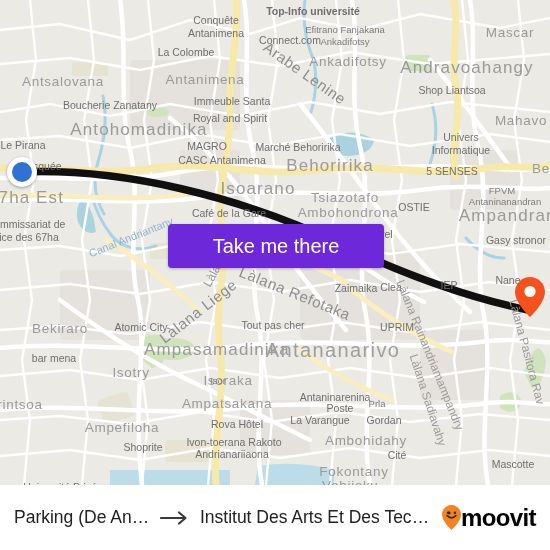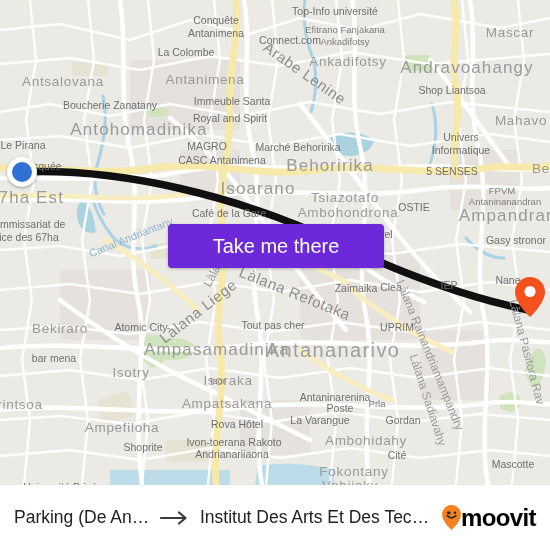--- a/index.html
+++ b/index.html
@@ -274,21 +274,21 @@
         <path class="yl2" d="M226 234 C268 246 306 262 346 282"></path>
         <path class="yl2" d="M300 350 C330 372 360 388 392 400"></path>
         <path class="yl2" d="M352 290 C382 314 416 336 452 352"></path>
         <path class="yl2" d="M106 240 C140 260 170 284 198 310"></path>
       </g>
 
       <path d="M22 172 C120 168 240 196 340 244 C420 282 480 300 528 310" fill="none" stroke="#101010" stroke-width="7.5" stroke-linecap="round"></path>
     </svg>
 
     <div id="map-labels">
-        <div class="lbl poi" style="left: 335px; top: 11px;">Top-Info université</div>
+        <div class="lbl poi" style="left: 313px; top: 11px; font-weight: bold;">Top-Info université</div>
         <div class="lbl poi" style="left: 216px; top: 20px;">Conquête</div>
         <div class="lbl poi" style="left: 216px; top: 33px;">Antanimena</div>
         <div class="lbl poi" style="left: 290px; top: 40px;">Connect.com</div>
         <div class="lbl tiny" style="left: 345px; top: 29px;">Efitrano Fanjakana</div>
         <div class="lbl tiny" style="left: 345px; top: 41px;">Ankadifotsy</div>
         <div class="lbl place-s" style="left: 510px; top: 32px;">Mascar</div>
         <div class="lbl poi" style="left: 186px; top: 52px;">La Colombe</div>
         <div class="lbl place-s" style="left: 348px; top: 61px;">Ankadifotsy</div>
         <div class="lbl place" style="left: 467px; top: 68px;">Andravoahangy</div>
         <div class="lbl place-s" style="left: 63px; top: 81px;">Antsalovana</div>
@@ -344,21 +344,21 @@
         <div class="lbl place-s" style="left: 228px; top: 380px;">Isoraka</div>
         <div class="lbl tiny" style="left: 218px; top: 380px;">Isor</div>
         <div class="lbl place-s" style="left: 20px; top: 404px;">rintsoa</div>
         <div class="lbl place-s" style="left: 227px; top: 403px;">Ampatsakana</div>
         <div class="lbl poi" style="left: 340px; top: 385px; margin-top: 23px;">Poste</div>
         <div class="lbl poi" style="left: 335px; top: 397px;">Antaninarenina</div>
         <div class="lbl tiny" style="left: 377px; top: 403px;">Prla</div>
         <div class="lbl road" style="left: 428px; top: 400px; transform: translate(-50%, -50%) rotate(72deg);">Làlana Sadiavahy</div>
         <div class="lbl place-s" style="left: 122px; top: 427px;">Ampefiloha</div>
         <div class="lbl poi" style="left: 320px; top: 420px;">La Varangue</div>
-        <div class="lbl poi" style="left: 384px; top: 420px; margin-left: 19px;">Gordan</div>
+        <div class="lbl poi" style="left: 384px; top: 420px;">Gordan</div>
         <div class="lbl poi" style="left: 237px; top: 424px;">Rova Hôtel</div>
         <div class="lbl poi" style="left: 143px; top: 447px;">Shoprite</div>
         <div class="lbl poi" style="left: 234px; top: 442px;">Ivon-toerana Rakoto</div>
         <div class="lbl poi" style="left: 232px; top: 454px;">Andrianariiaona</div>
         <div class="lbl place-s" style="left: 366px; top: 440px;">Ambohidahy</div>
         <div class="lbl poi" style="left: 397px; top: 455px;">Cité</div>
         <div class="lbl poi" style="left: 513px; top: 464px;">Mascotte</div>
         <div class="lbl poi" style="left: 63px; top: 487px;">Université Privée</div>
         <div class="lbl place-s" style="left: 354px; top: 471px;">Fokontany</div>
         <div class="lbl place-s" style="left: 350px; top: 485px;">Vohiioky</div>

